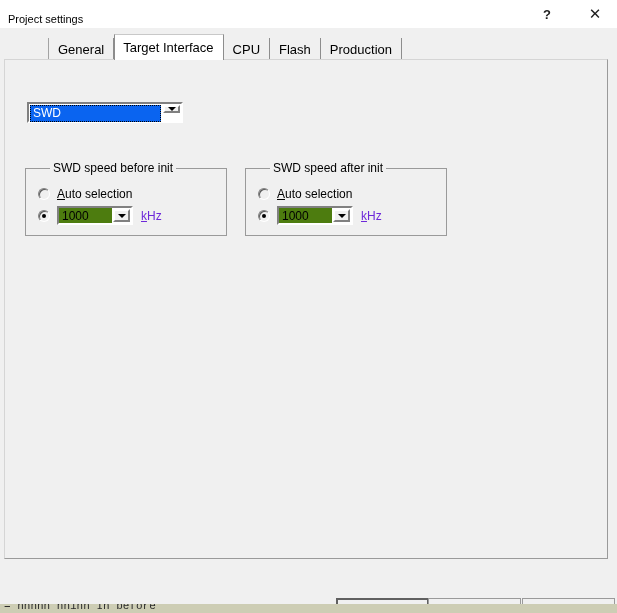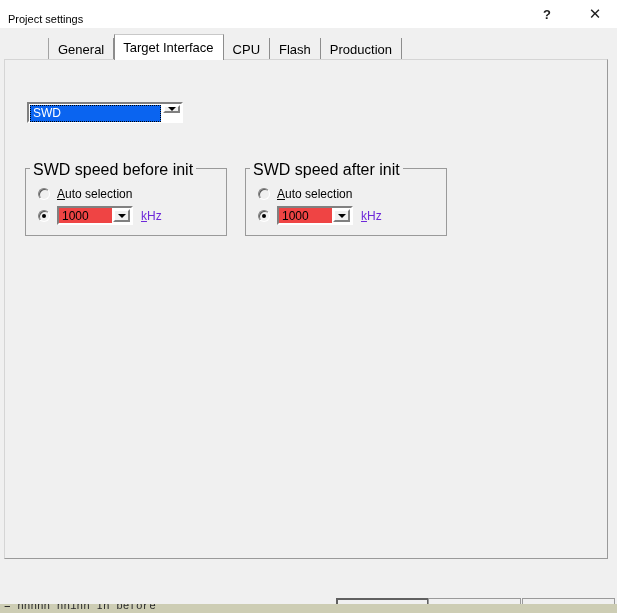--- a/index.html
+++ b/index.html
@@ -156,24 +156,24 @@
   .groupbox {
     position: absolute;
     border: 1px solid #9a9a9a;
     box-sizing: border-box;
     background: transparent;
   }
   #group-before { left: 20px; top: 108px; width: 202px; height: 68px; }
   #group-after  { left: 240px; top: 108px; width: 202px; height: 68px; }
   .group-title {
     position: absolute;
-    left: 4px; top: -8px;
+    left: 24px; top: -8px;
     padding: 0 3px;
     background: #f0f0f0;
-    font-size: 16px;
+    font-size: 12px;
     color: #000000;
     white-space: nowrap;
   }
 
   
   .radio-row {
     position: absolute;
     display: flex;
     align-items: center;
     cursor: default;
@@ -221,21 +221,21 @@
     margin-right: 8px;
     cursor: default;
   }
   .speed-combo-value {
     flex: 1;
     padding-left: 3px;
     display: flex;
     align-items: center;
     font-size: 12px;
     color: #000000;
-    background: #ef4444;
+    background: #4d7c0f;
     overflow: hidden;
     white-space: nowrap;
   }
   .unit-label {
     font-size: 12px;
     color: #6d28d9;
     white-space: nowrap;
     user-select: none;
   }
 

